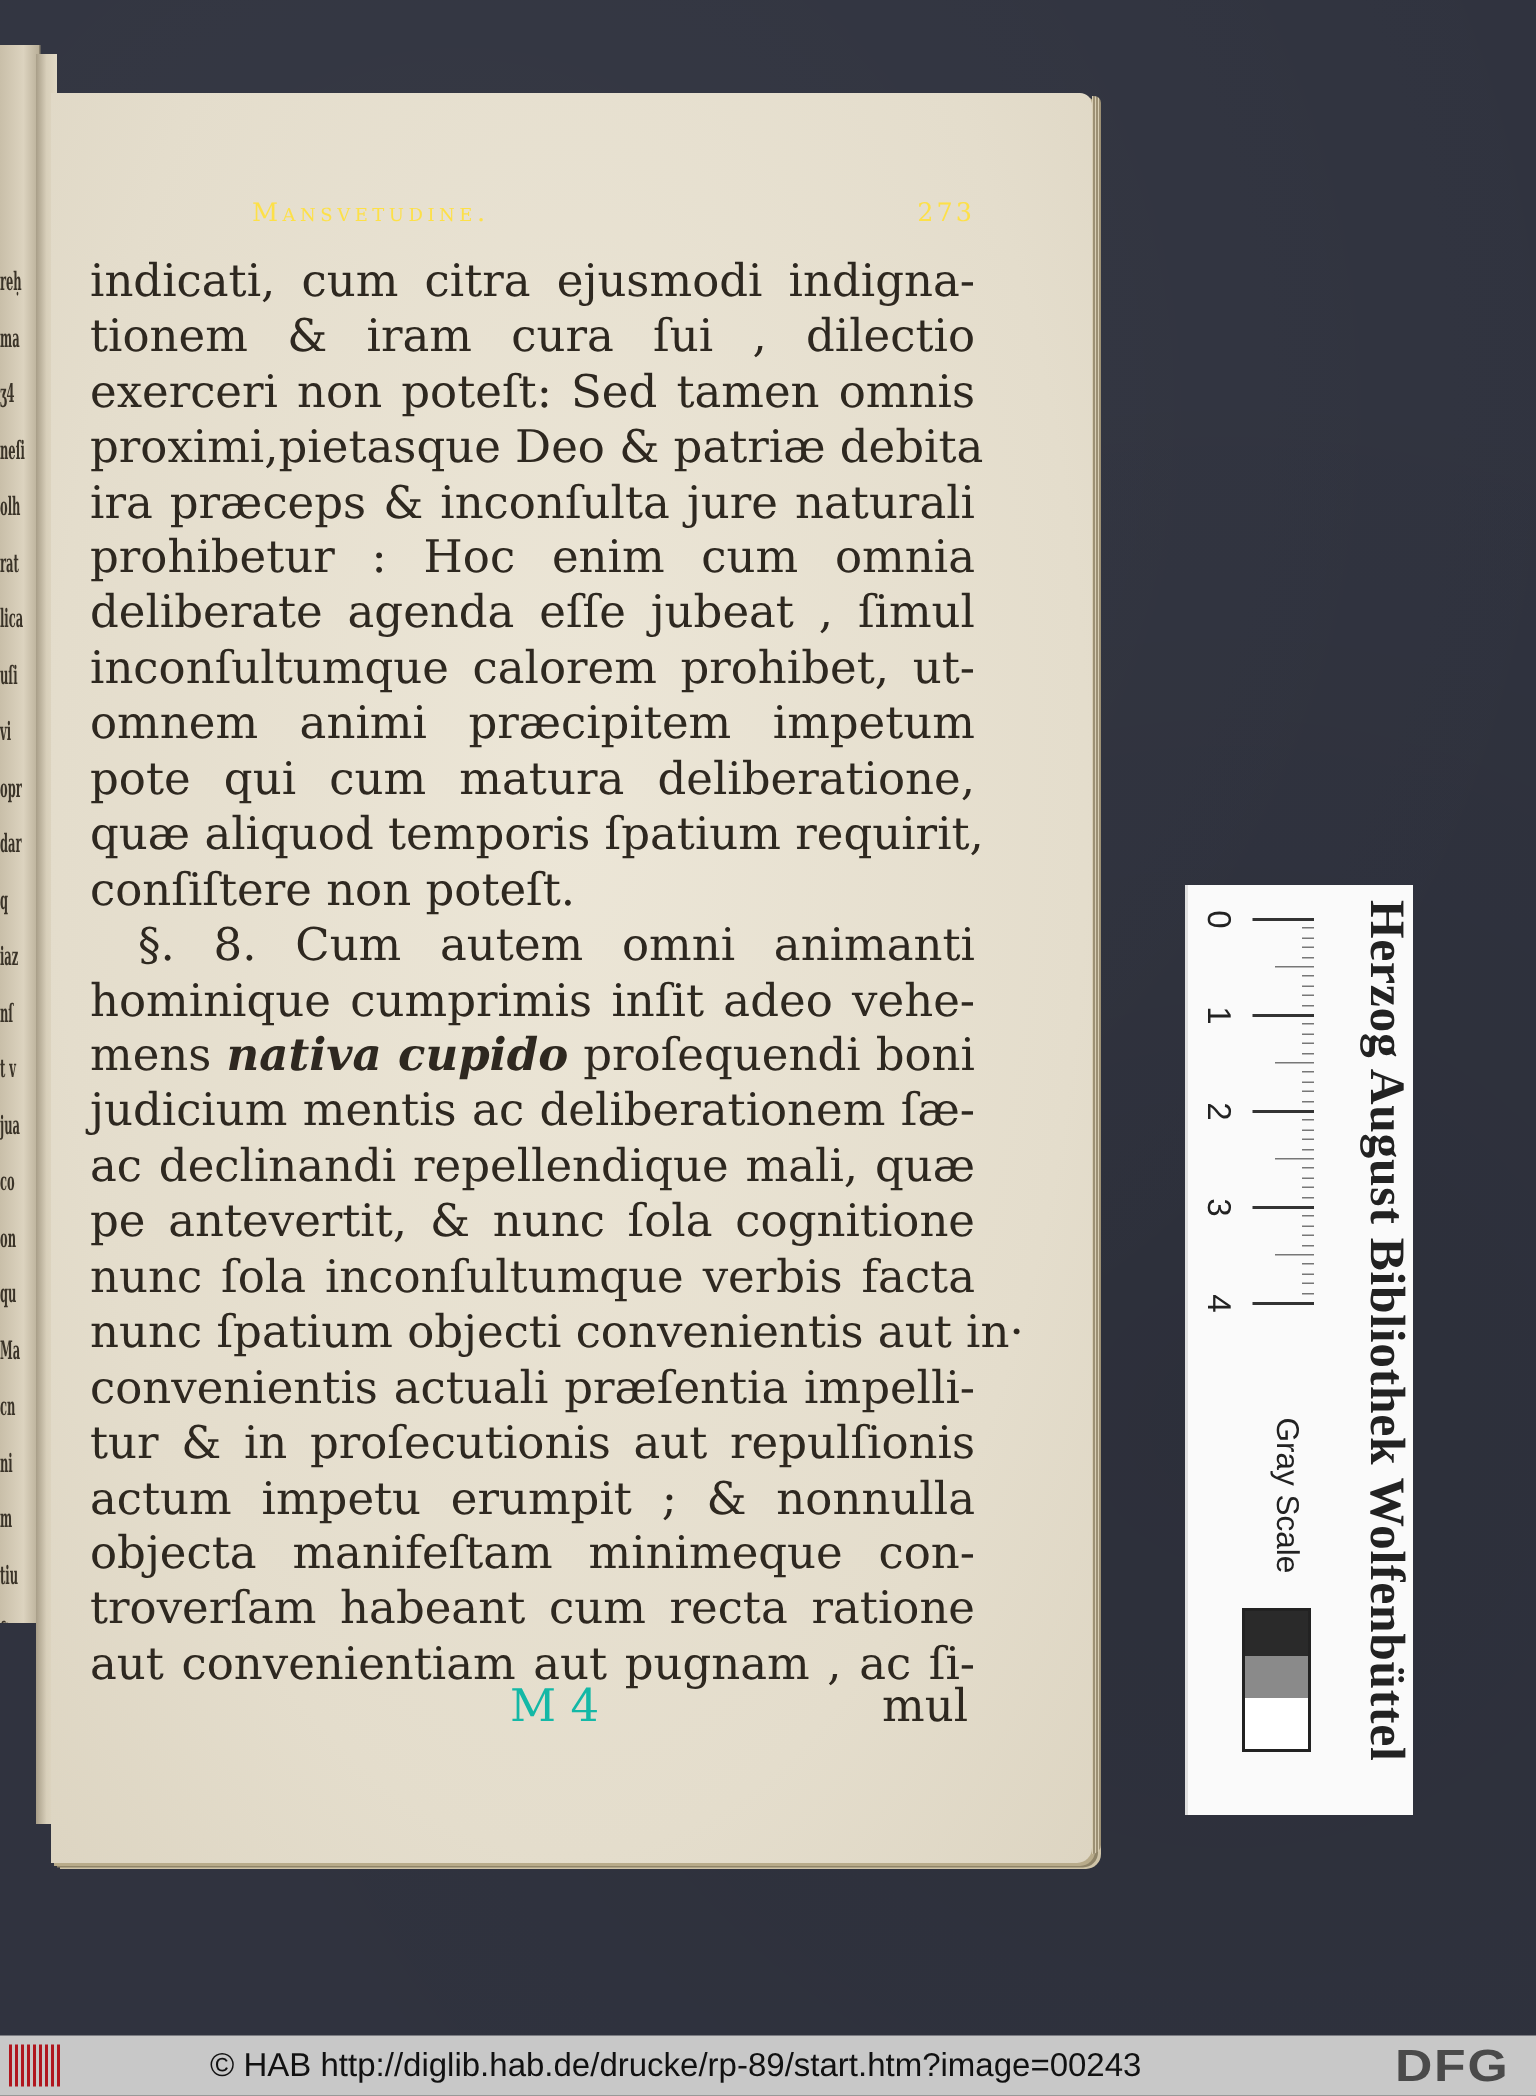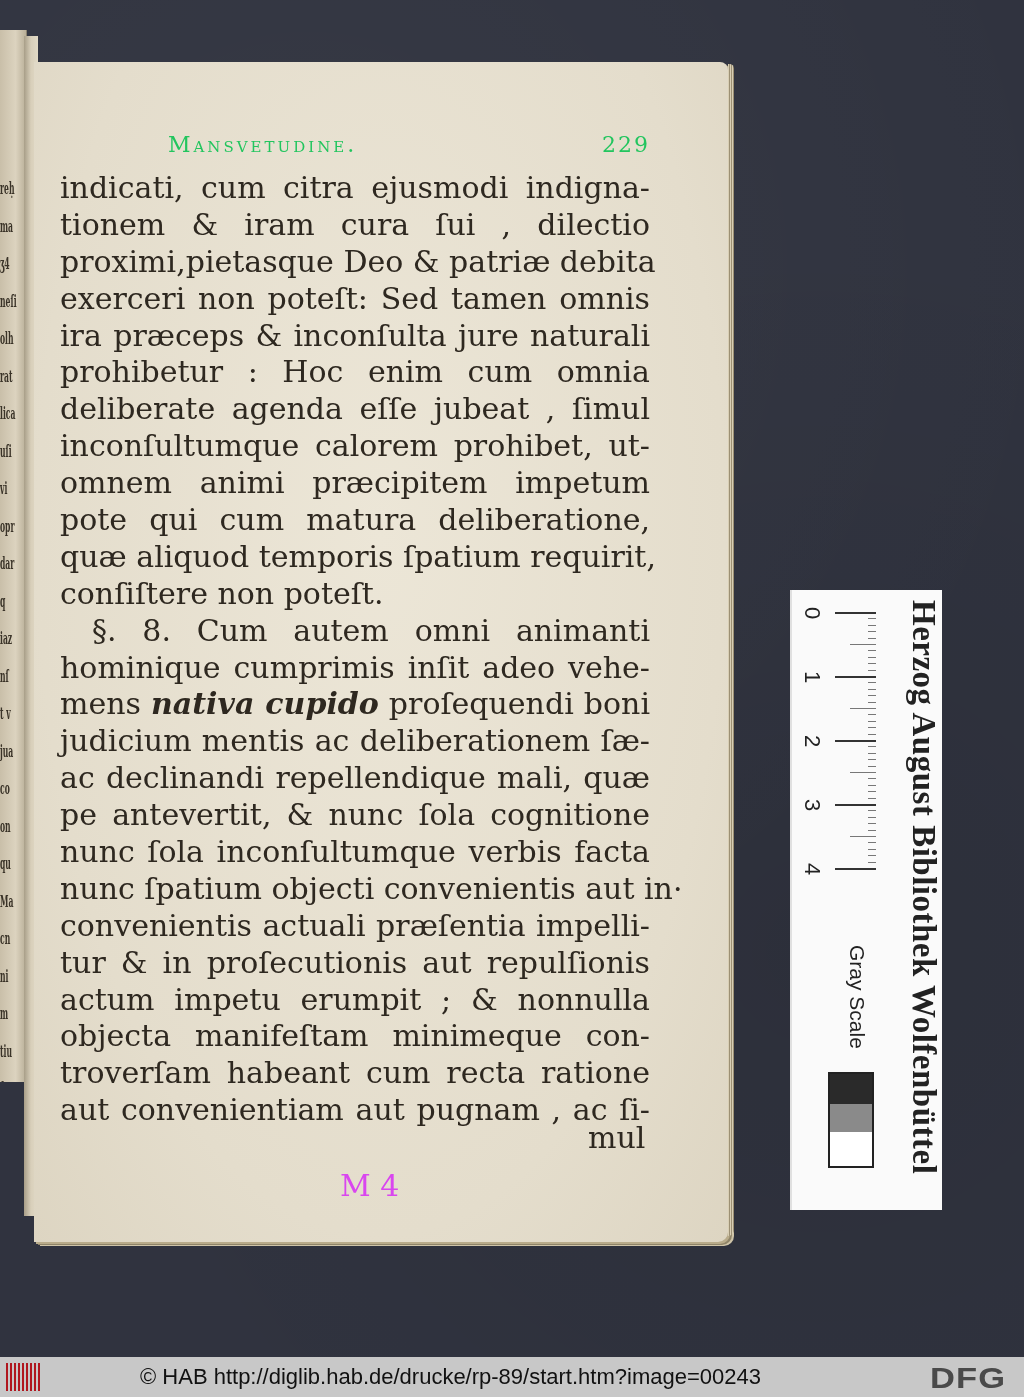--- a/index.html
+++ b/index.html
@@ -41,37 +41,37 @@
     border-radius: 0 8px 10px 0;
     box-shadow: 2px 2px 0 #b8ab8a, 4px 3px 0 #8f8468, 6px 4px 0 #cfc4a8;
   }
   .page::after {
     content: ""; position: absolute; right: -6px; top: 2px; width: 6px; height: 1172px;
     background: repeating-linear-gradient(90deg, #d8ceb4 0 1px, #9c9074 1px 2px);
     border-radius: 0 6px 8px 0;
   }
   .running-head {
     position: absolute; left: 168px; top: 132px; width: 490px;
-    font-size: 22px; color: #22c55e; letter-spacing: 2px;
+    font-size: 17px; color: #fde047; letter-spacing: 2px;
   }
   .running-head .title { font-variant: small-caps; letter-spacing: 3px; }
   .running-head .pagenum { position: absolute; right: 8px; top: 0; }
   .text-block {
     position: absolute; left: 60px; top: 170px; width: 590px;
   }
   .line {
     height: 36.9px; font-size: 30px; line-height: 36.9px; color: #2e2820;
     text-align: justify; text-align-last: justify; white-space: nowrap;
     overflow: visible;
   }
   .line.last { text-align-last: left; }
   .line.indent { padding-left: 32px; }
   .line em { font-style: italic; font-weight: bold; }
   .signature {
-    position: absolute; left: 340px; top: 1120px; font-size: 30px; color: #d946ef; margin-top: 48px;
+    position: absolute; left: 340px; top: 1120px; font-size: 30px; color: #14b8a6;
   }
   .catchword {
     position: absolute; left: 588px; top: 1120px; font-size: 30px; color: #2e2820;
   }
   
   .scale-card {
     position: absolute; left: 790px; top: 590px; width: 150px; height: 620px;
     background: #fafafa;
     border-left: 2px solid #e0e0e0;
   }
@@ -152,28 +152,28 @@
     <div class="facing-line" style="top: 1012.5px;">tiu</div>
     <div class="facing-line" style="top: 1050px;">ſt</div>
     <div class="facing-line" style="top: 1087.5px;">id-</div>
   </div>
 <div class="book-edge"></div>
 
 <div class="page"></div>
 
 <div class="running-head">
   <span class="title">Mansvetudine.</span>
-  <span class="pagenum">229</span>
+  <span class="pagenum">273</span>
 </div>
 
 <div class="text-block">
   <div class="line">indicati, cum citra ejusmodi indigna-</div>
   <div class="line">tionem &amp; iram cura ſui , dilectio</div>
+  <div class="line">exerceri non poteſt: Sed tamen omnis</div>
   <div class="line">proximi,pietasque Deo &amp; patriæ debita</div>
-  <div class="line">exerceri non poteſt: Sed tamen omnis</div>
   <div class="line">ira præceps &amp; inconſulta jure naturali</div>
   <div class="line">prohibetur : Hoc enim cum omnia</div>
   <div class="line">deliberate agenda eſſe jubeat , ſimul</div>
   <div class="line">inconſultumque calorem prohibet, ut-</div>
   <div class="line">omnem animi præcipitem impetum</div>
   <div class="line">pote qui cum matura deliberatione,</div>
   <div class="line">quæ aliquod temporis ſpatium requirit,</div>
   <div class="line last">conſiſtere non poteſt.</div>
   <div class="line indent">§. 8. Cum autem omni animanti</div>
   <div class="line">hominique cumprimis inſit adeo vehe-</div>

